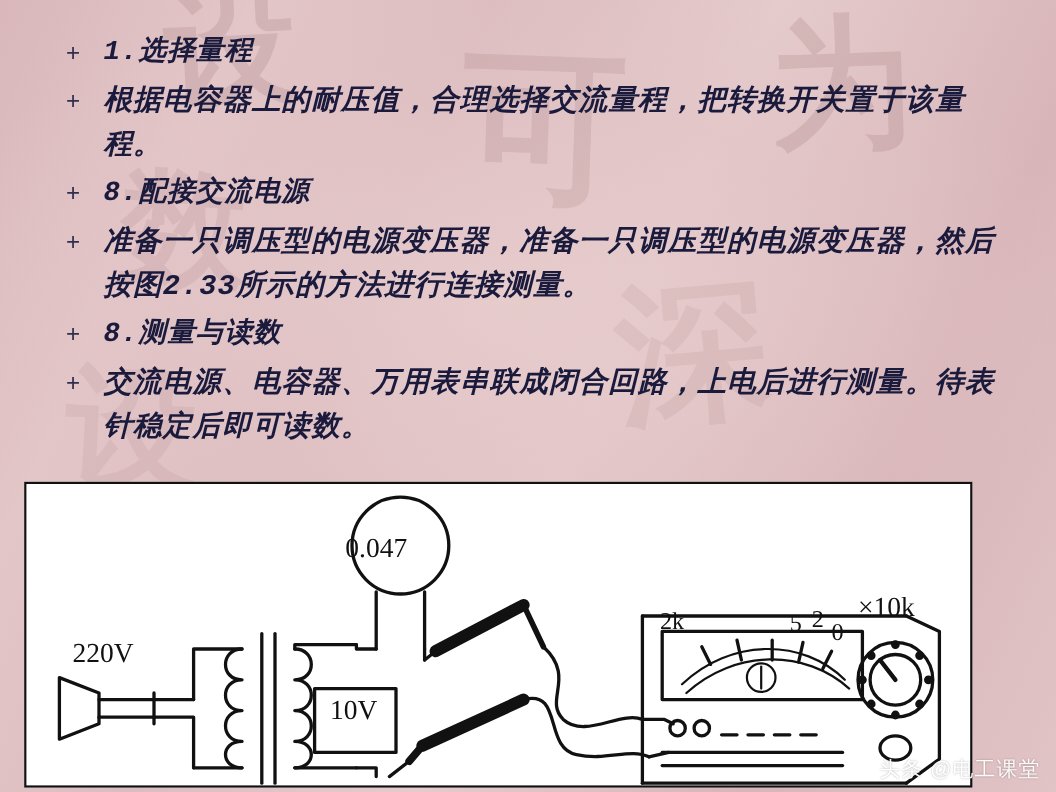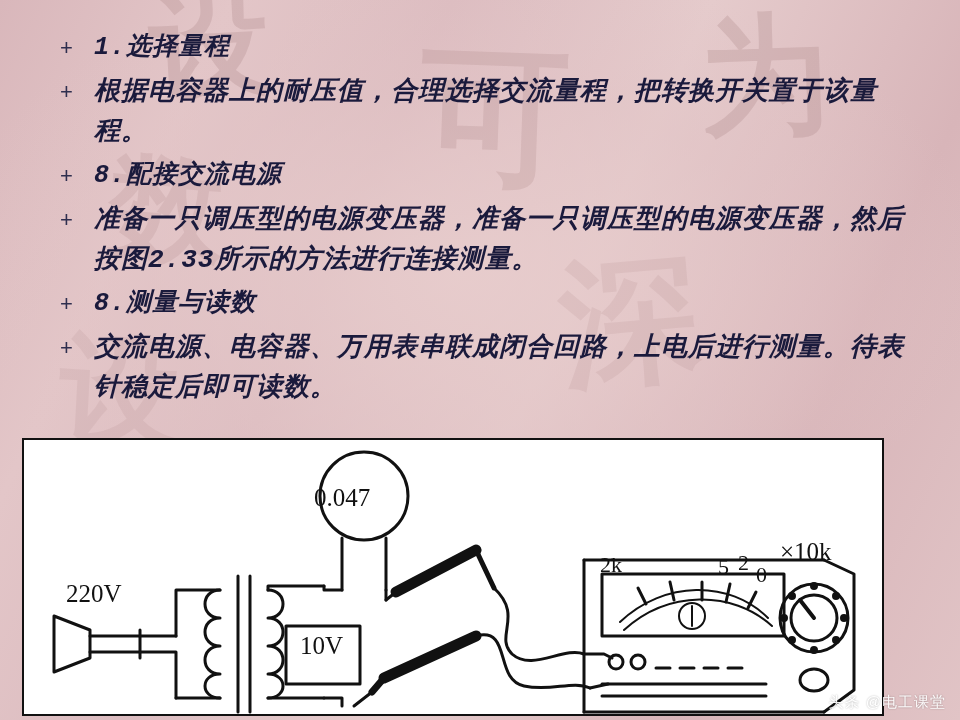--- a/index.html
+++ b/index.html
@@ -93,21 +93,21 @@
   #figure svg { display: block; }
   .fig-label {
     font-family: "Liberation Serif", serif;
     fill: #111;
   }
   #watermark-credit {
     position: absolute;
     right: 14px;
     bottom: 8px;
     font-family: "Liberation Sans", sans-serif;
-    font-size: 15px;
+    font-size: 19px;
     color: #ffffff;
     opacity: .92;
     letter-spacing: 1px;
     text-shadow: 0 0 2px rgba(0,0,0,.35);
   }
 </style>
 </head>
 <body>
 
 <div id="slide">

